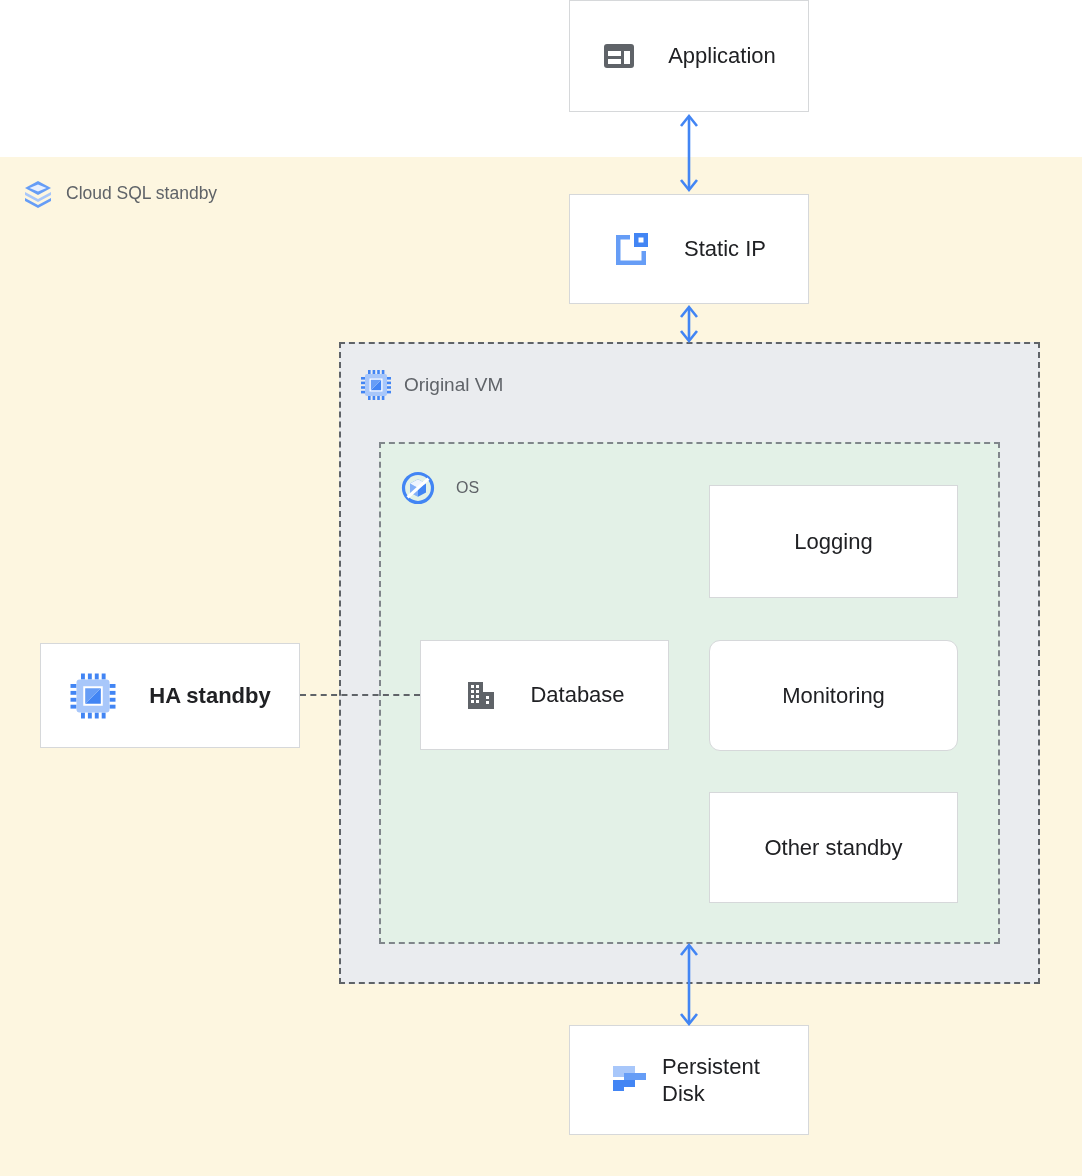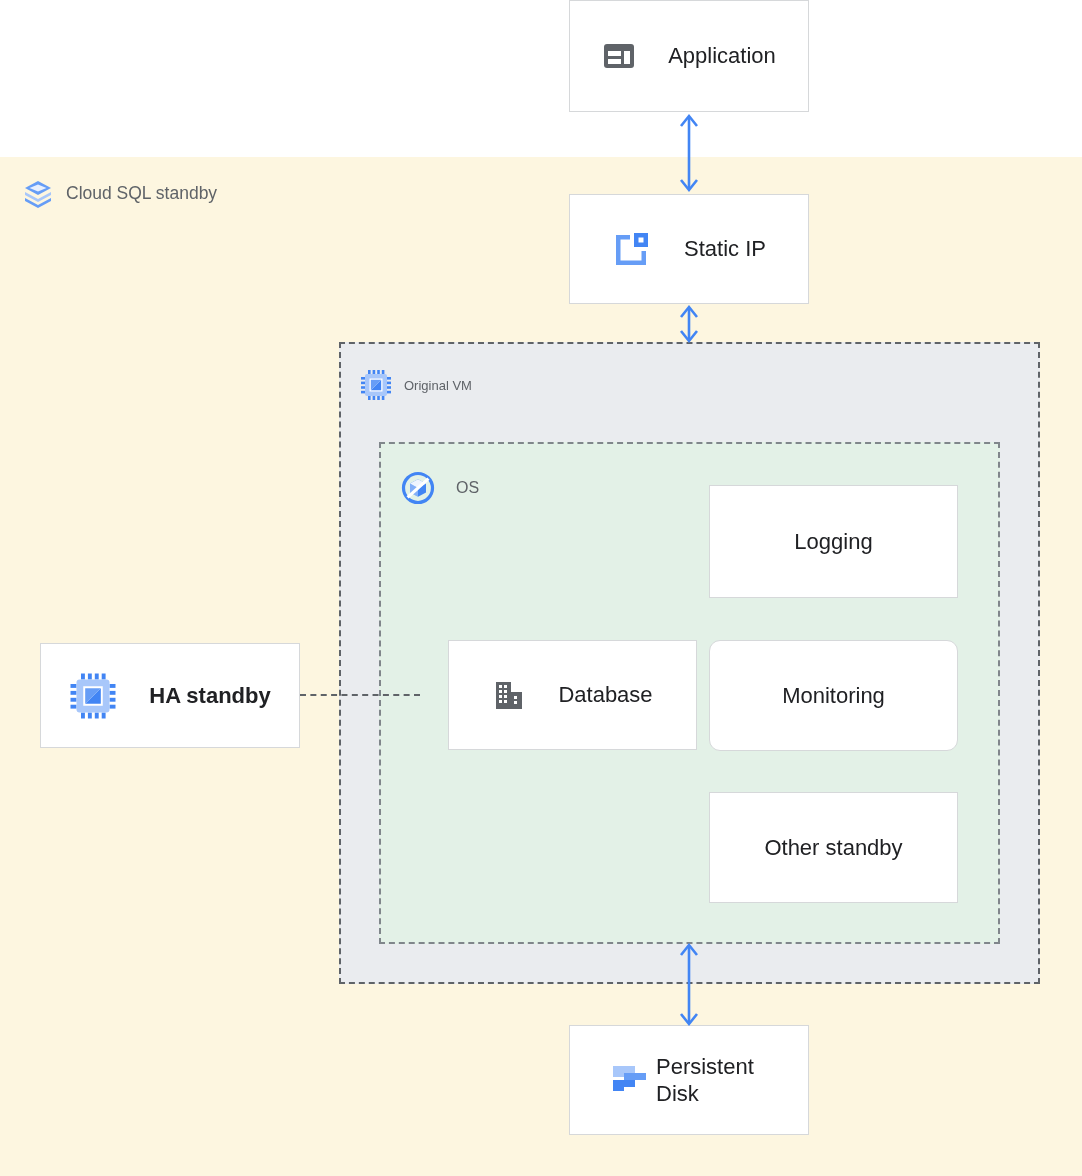--- a/index.html
+++ b/index.html
@@ -47,21 +47,21 @@
     position: absolute;
     left: 339px;
     top: 342px;
     width: 701px;
     height: 642px;
     background: #eaecef;
     border: 2px dashed #5f6368;
     box-sizing: border-box;
   }
   #vm-label { left: 360px; top: 369px; }
-  #vm-label .zl-text { font-size: 13px; }
+  #vm-label .zl-text { font-size: 19px; }
 
   
   .zone-os {
     position: absolute;
     left: 379px;
     top: 442px;
     width: 621px;
     height: 502px;
     background: #e3f1e7;
     border: 2px dashed #80868b;
@@ -86,27 +86,27 @@
     color: #202124;
     line-height: 1.25;
     white-space: pre-line;
   }
   .node.plain .node-label { text-align: center; }
 
   
   #node-application   { left: 569px; top: 0px;    width: 240px; height: 112px; }
   #node-static-ip     { left: 569px; top: 194px;  width: 240px; height: 110px; }
   #node-ha-standby    { left: 40px;  top: 643px;  width: 260px; height: 105px; font-weight: bold; }
-  #node-database      { left: 420px; top: 640px;  width: 249px; height: 110px; margin-left: 28px; }
+  #node-database      { left: 420px; top: 640px;  width: 249px; height: 110px; }
   #node-logging       { left: 709px; top: 485px;  width: 249px; height: 113px; }
   #node-monitoring    { left: 709px; top: 640px;  width: 249px; height: 111px; border-radius: 11px; }
   #node-other         { left: 709px; top: 792px;  width: 249px; height: 111px; }
   #node-persistent    { left: 569px; top: 1025px; width: 240px; height: 110px; }
 
-  #node-persistent { justify-content: flex-start; padding-left: 40px; gap: 6px; }
+  #node-persistent { justify-content: flex-start; padding-left: 40px; gap: 12px; }
   #node-persistent .node-label { text-align: left; }
 
   
   .conn {
     position: absolute;
   }
   .conn svg { display: block; overflow: visible; }
 
   .dashed-conn {
     position: absolute;

